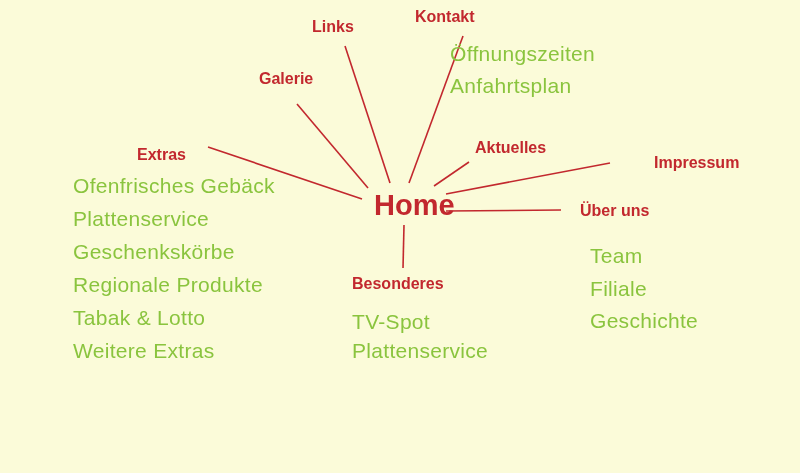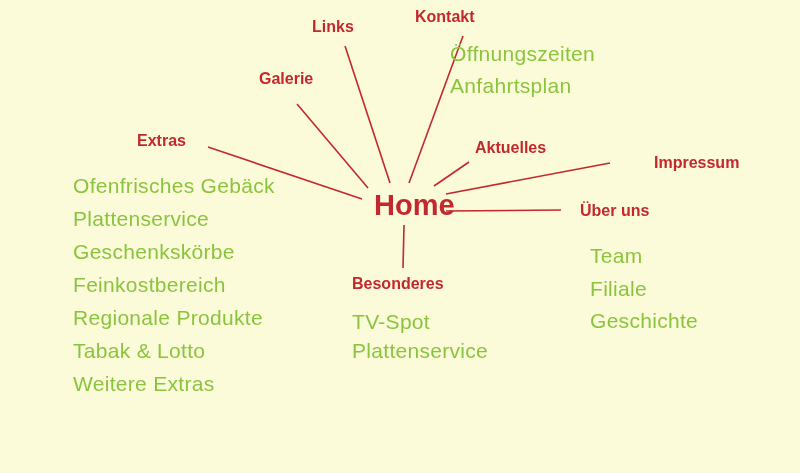--- a/index.html
+++ b/index.html
@@ -43,21 +43,21 @@
     white-space: nowrap;
   }
   .sublist .item {
     cursor: pointer;
   }
 
   
   #node-links       { left: 312px; top: 16px; }
   #node-kontakt     { left: 415px; top: 6px; }
   #node-galerie     { left: 259px; top: 68px; }
-  #node-extras      { left: 137px; top: 130px; }
+  #node-extras      { left: 137px; top: 144px; }
   #node-aktuelles   { left: 475px; top: 137px; }
   #node-impressum   { left: 616px; top: 152px; margin-left: 38px; }
   #node-ueber-uns   { left: 572px; top: 200px; margin-left: 8px; }
   #node-home        { left: 374px; top: 194px; }
   #node-besonderes  { left: 352px; top: 273px; }
 
   #list-kontakt     { left: 450px; top: 38px;  line-height: 32px; }
   #list-extras      { left: 73px;  top: 169px; line-height: 33px; }
   #list-ueber-uns   { left: 590px; top: 240px; line-height: 32.5px; }
   #list-besonderes  { left: 352px; top: 308px; line-height: 28.5px; }
@@ -91,21 +91,20 @@
 
   <div class="sublist" id="list-kontakt">
     <div class="item">Öffnungszeiten</div>
     <div class="item">Anfahrtsplan</div>
   </div>
 
   <div class="sublist" id="list-extras">
     <div class="item">Ofenfrisches Gebäck</div>
     <div class="item">Plattenservice</div>
     <div class="item">Geschenkskörbe</div>
-    <div class="item">Feinkostbereich</div>
     <div class="item">Regionale Produkte</div>
     <div class="item">Tabak &amp; Lotto</div>
     <div class="item">Weitere Extras</div>
   </div>
 
   <div class="sublist" id="list-ueber-uns">
     <div class="item">Team</div>
     <div class="item">Filiale</div>
     <div class="item">Geschichte</div>
   </div>

